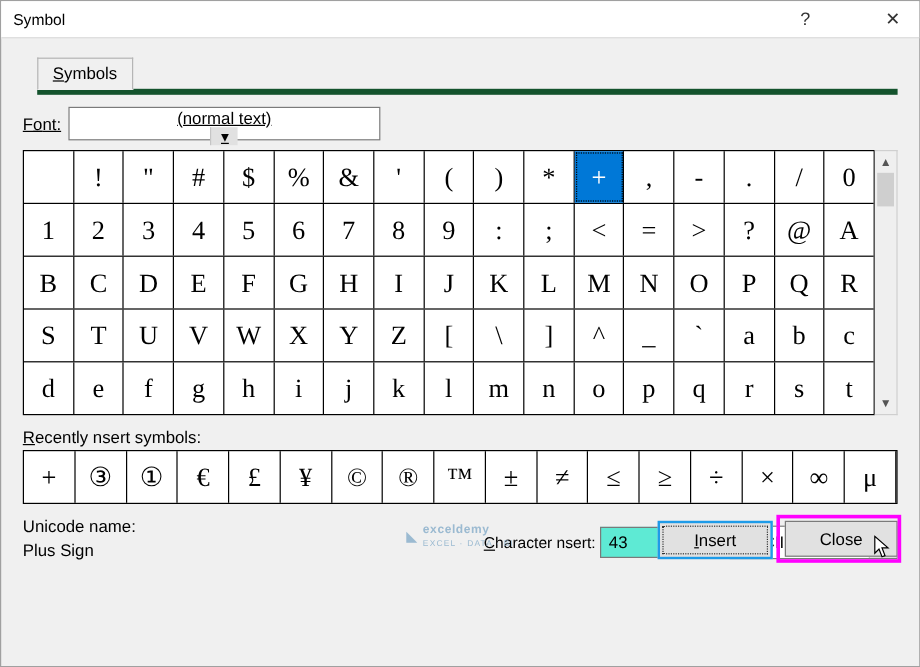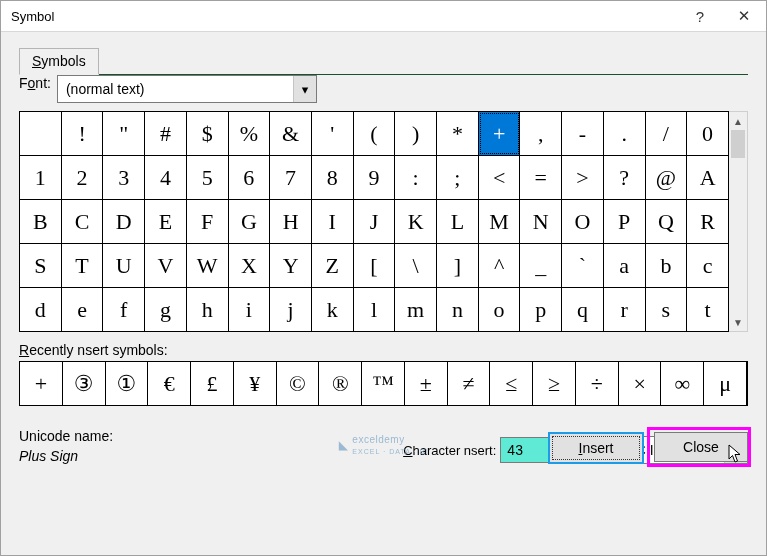--- a/index.html
+++ b/index.html
@@ -1,48 +1,48 @@
 <!DOCTYPE html>
 <html><head>
   <meta charset="utf-8">
   <style>
     html, body { margin: 0; width: 767px; height: 556px; background: #fff; }
     body { font-family: "Segoe UI", Tahoma, sans-serif; font-size: 13px; color: #000; position: relative; overflow: hidden; }
     .dialog { width: 767px; height: 556px; background: #f0f0f0; border: 1px solid #a0a0a0; box-sizing: border-box; }
-    .titlebar { display: flex; align-items: center; height: 30px; background: #fff; border-bottom: 1px solid #d8d8d8; }
+    .titlebar { display: flex; align-items: center; height: 30px; background: #fff; border-bottom: 1px solid #d8d8d8; gap: 29px; }
     .titlebar-title { padding-left: 10px; flex: 1; font-size: 13px; }
     .titlebar-btn { width: 44px; height: 30px; display: flex; align-items: center; justify-content: center; font-size: 15px; color: #333; }
     .body { padding: 14px 18px 14px 18px; position: relative; }
-    .tabs { display: flex; align-items: flex-end; border-bottom: 1px solid #14532d; height: 28px; }
+    .tabs { display: flex; align-items: flex-end; border-bottom: 5px solid #14532d; height: 28px; margin-left: 12px; }
     .tab { padding: 4px 12px 5px; border: 1px solid transparent; position: relative; top: 1px; font-size: 14px; }
     .tab.active { border: 1px solid #b5b5b5; border-bottom: 1px solid #f0f0f0; background: #f0f0f0; }
-    .font-row { display: flex; margin-top: 0; margin-bottom: 8px; }
+    .font-row { display: flex; align-items: center; margin-top: 10px; margin-bottom: 8px; text-decoration: underline; }
     .font-label { margin-right: 6px; font-size: 14px; }
     .font-label u { text-decoration: underline; }
     .select { display: inline-flex; align-items: center; background: #fff; border: 1px solid #7a7a7a; height: 26px; }
     .select-value { padding: 0 8px; font-size: 14px; }
     .select-arrow { width: 22px; height: 26px; background: #e1e1e1; border-left: 1px solid #c5c5c5; display: flex; align-items: center; justify-content: center; }
     .grid-wrap { display: flex; }
     .grid { flex: 1; border: 1px solid #000; background: #fff; }
     .grid-row { display: flex; height: 43px; }
     .grid-row + .grid-row { border-top: 1px solid #000; }
     .cell { flex: 1; border-right: 1px solid #000; display: flex; align-items: center; justify-content: center; font-size: 22px; font-family: "Times New Roman", serif; }
     .cell:last-child { border-right: none; }
     .cell.selected { background: #0078d7; color: #fff; outline: 1px dotted #000; outline-offset: -2px; }
     .vscroll { width: 18px; background: #efefef; border: 1px solid #cfcfcf; border-left: none; display: flex; flex-direction: column; }
     .vscroll .arrow { height: 18px; display: flex; align-items: center; justify-content: center; font-size: 10px; color: #555; }
     .vscroll .thumb { height: 28px; background: #cfcfcf; margin: 0 2px; }
     .vscroll .track { flex: 1; }
     .recent-label { margin-top: 10px; font-size: 14px; }
     .recent-grid { margin-top: 3px; border: 1px solid #000; background: #fff; display: flex; height: 43px; }
     .recent-grid .cell { border-right: 1px solid #000; }
     .info-row { margin-top: 10px; display: flex; align-items: flex-end; }
-    .info-left { flex: 1; margin-top: 12px; }
+    .info-left { flex: 1; }
     .info-left .uni-label { font-size: 14px; }
-    .info-left .uni-name { font-size: 14px; margin-top: 4px; font-style: italic; }
+    .info-left .uni-name { font-size: 14px; margin-top: 4px; }
     .info-right { display: flex; align-items: center; gap: 4px; }
     .code-input { width: 42px; height: 24px; border: 1px solid #7a7a7a; background: #5eead4; padding: 0 6px; font-size: 14px; }
     .buttons-row { position: absolute; right: 18px; bottom: 14px; display: flex; gap: 0; }
     .btn { width: 92px; height: 28px; border: 1px solid #7a7a7a; background: #e1e1e1; display: flex; align-items: center; justify-content: center; font-size: 14px; }
     .btn.insert { border: 2px solid #1e9be8; outline: 1px dotted #333; outline-offset: -5px; }
     .btn.close { width: 92px; }
     .close-highlight { position: absolute; right: 15px; bottom: 11px; width: 98px; height: 34px; border: 3px solid #ff00ff; pointer-events: none; }
     .watermark { position: absolute; left: 50%; transform: translateX(-50%); bottom: 22px; font-size: 10px; color: #9bbad1; letter-spacing: 0.5px; display:flex; align-items:center; gap:4px;}
     .watermark .tri { color:#9bbad1; font-size:12px; }
     .cursor { position: absolute; pointer-events: none; }
@@ -58,21 +58,21 @@
     <span class="titlebar-btn">✕</span>
   </div>
 
   <div class="body">
     <div class="tabs">
       <div class="tab active"><u>S</u>ymbols</div>
     </div>
 
     <div class="font-row">
       <span class="font-label"><span>F</span><u>o</u><span>nt:</span></span>
-      <div class="select" style="width:258px;">
+      <div class="select" style="width:258px;flex-direction:column;">
         <span class="select-value">(normal text)</span>
         <span style="flex:1"></span>
         <span class="select-arrow">▾</span>
       </div>
     </div>
 
     <div class="grid-wrap">
       <div class="grid" id="symbol-grid">
           <div class="grid-row">
             <div class="cell"> </div>
@@ -212,21 +212,21 @@
           <span class="select-value">ASCII (decimal)</span>
           <span style="flex:1"></span>
           <span class="select-arrow">▾</span>
         </div>
       </div>
     </div>
 
     <div class="watermark">
       <span class="tri">◣</span>
       <span>
-        <span style="font-weight:400;">exceldemy</span><br>
+        <span style="font-weight:700;">exceldemy</span><br>
         <span style="font-size:7px; letter-spacing:1px;">EXCEL · DATA · BI</span>
       </span>
     </div>
 
     <div class="buttons-row">
       <div class="btn insert">
           <span><u>I</u><span>nsert</span></span>
         </div>
       <div style="width:10px;"></div>
       <div class="btn close">

